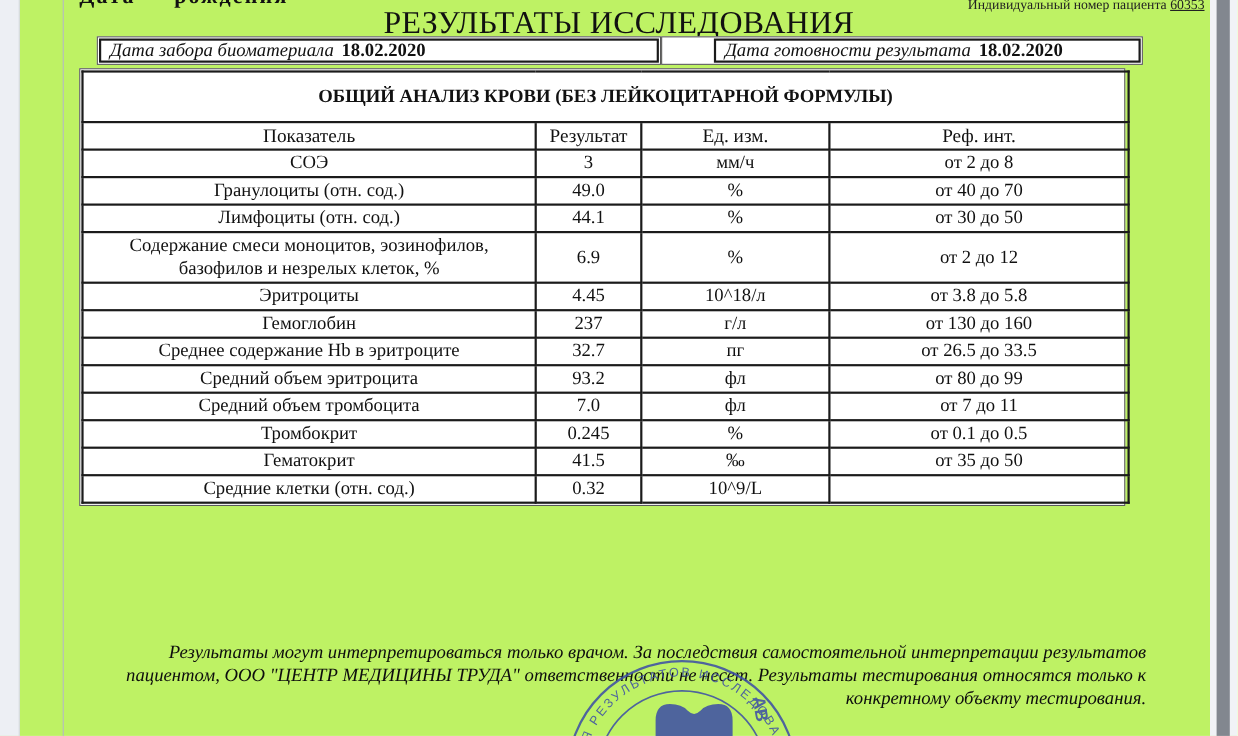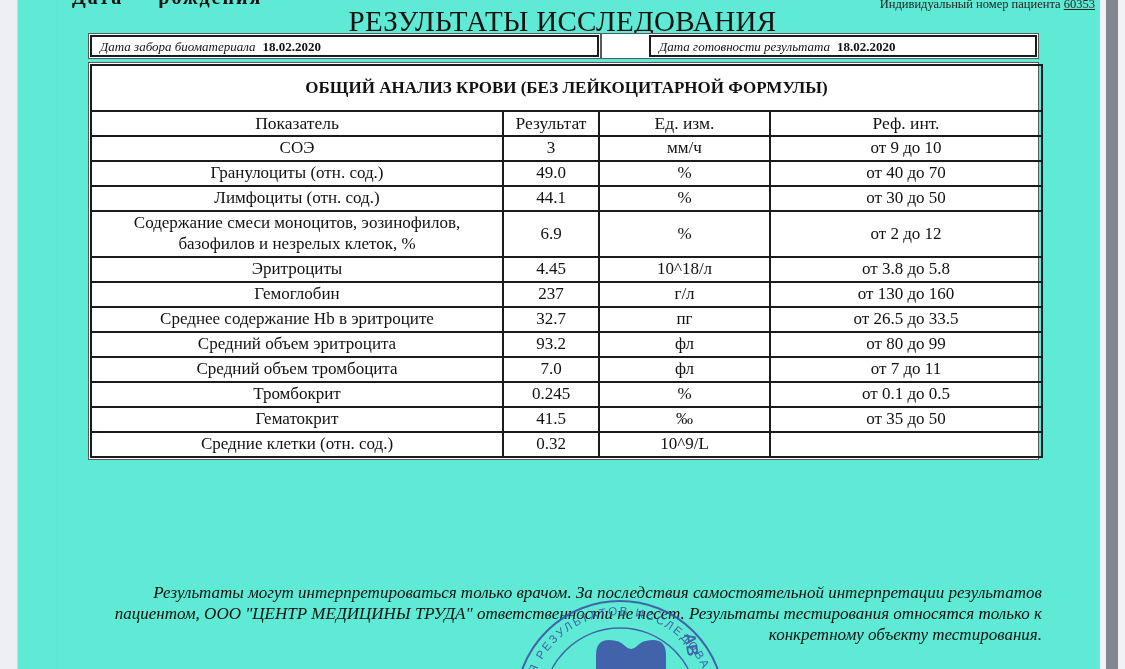--- a/index.html
+++ b/index.html
@@ -1,20 +1,20 @@
 <!DOCTYPE html>
 <html><head>
 <meta charset="utf-8">
 <style>
   * { box-sizing: border-box; }
   html, body { margin: 0; padding: 0; background: #fff; }
   .page {
     position: relative;
     width: 1125px; height: 669px;
-    background: #5eead4;
+    background: #bef264;
     overflow: hidden;
     font-family: "Liberation Serif", "DejaVu Serif", serif;
     color: #111;
   }
 
   
   .left-strip {
     position: absolute; left: 0; top: 0; width: 18px; height: 669px;
     background: #edeff4; border-right: 1px solid #d4d7de;
   }
@@ -55,31 +55,31 @@
   }
 
   
   .dates-wrap {
     position: absolute; left: 88px; top: 33px; width: 951px;
     display: flex;
   }
   .dbox { border: 1px solid #5a5a5a; padding: 1px; background: #fff; }
   .dbox-inner {
     border: 2px solid #1b1b1b; height: 22px;
-    display: flex; align-items: flex-end; padding-left: 8px;
-    font-size: 13px; white-space: nowrap;
+    display: flex; align-items: center; padding-left: 8px;
+    font-size: 17px; white-space: nowrap;
   }
   .dbox.left { width: 513px; }
   .dbox.right { flex: 1; padding-left: 47px; }
   .dlabel { font-style: italic; }
   .dvalue { font-weight: bold; margin-left: 7px; }
 
   
   .main-wrap {
-    position: absolute; left: 88px; top: 62px; width: 951px;
+    position: absolute; left: 72px; top: 62px; width: 951px;
     border: 1px solid #5a5a5a; padding: 1px; background: #fff;
   }
   table.results { width: 100%; border-collapse: collapse; table-layout: fixed; }
   table.results th, table.results td {
     border: 2px solid #1b1b1b; text-align: center;
     font-size: 17px; padding: 1px 4px; line-height: 1.22;
   }
   th.section-title { font-size: 19.5px; height: 46px; font-weight: bold; }
   tr.colhead th { height: 25px; font-size: 17.5px; font-weight: normal; }
   tbody td { height: 25px; }
@@ -148,21 +148,21 @@
           <th>Результат</th>
           <th>Ед. изм.</th>
           <th>Реф. инт.</th>
         </tr>
       </thead>
       <tbody>
           <tr>
       <td>СОЭ</td>
       <td>3</td>
       <td>мм/ч</td>
-      <td>от 9 до 10</td>
+      <td>от 2 до 8</td>
     </tr>
           <tr>
       <td>Гранулоциты (отн. сод.)</td>
       <td>49.0</td>
       <td>%</td>
       <td>от 40 до 70</td>
     </tr>
           <tr>
       <td>Лимфоциты (отн. сод.)</td>
       <td>44.1</td>

